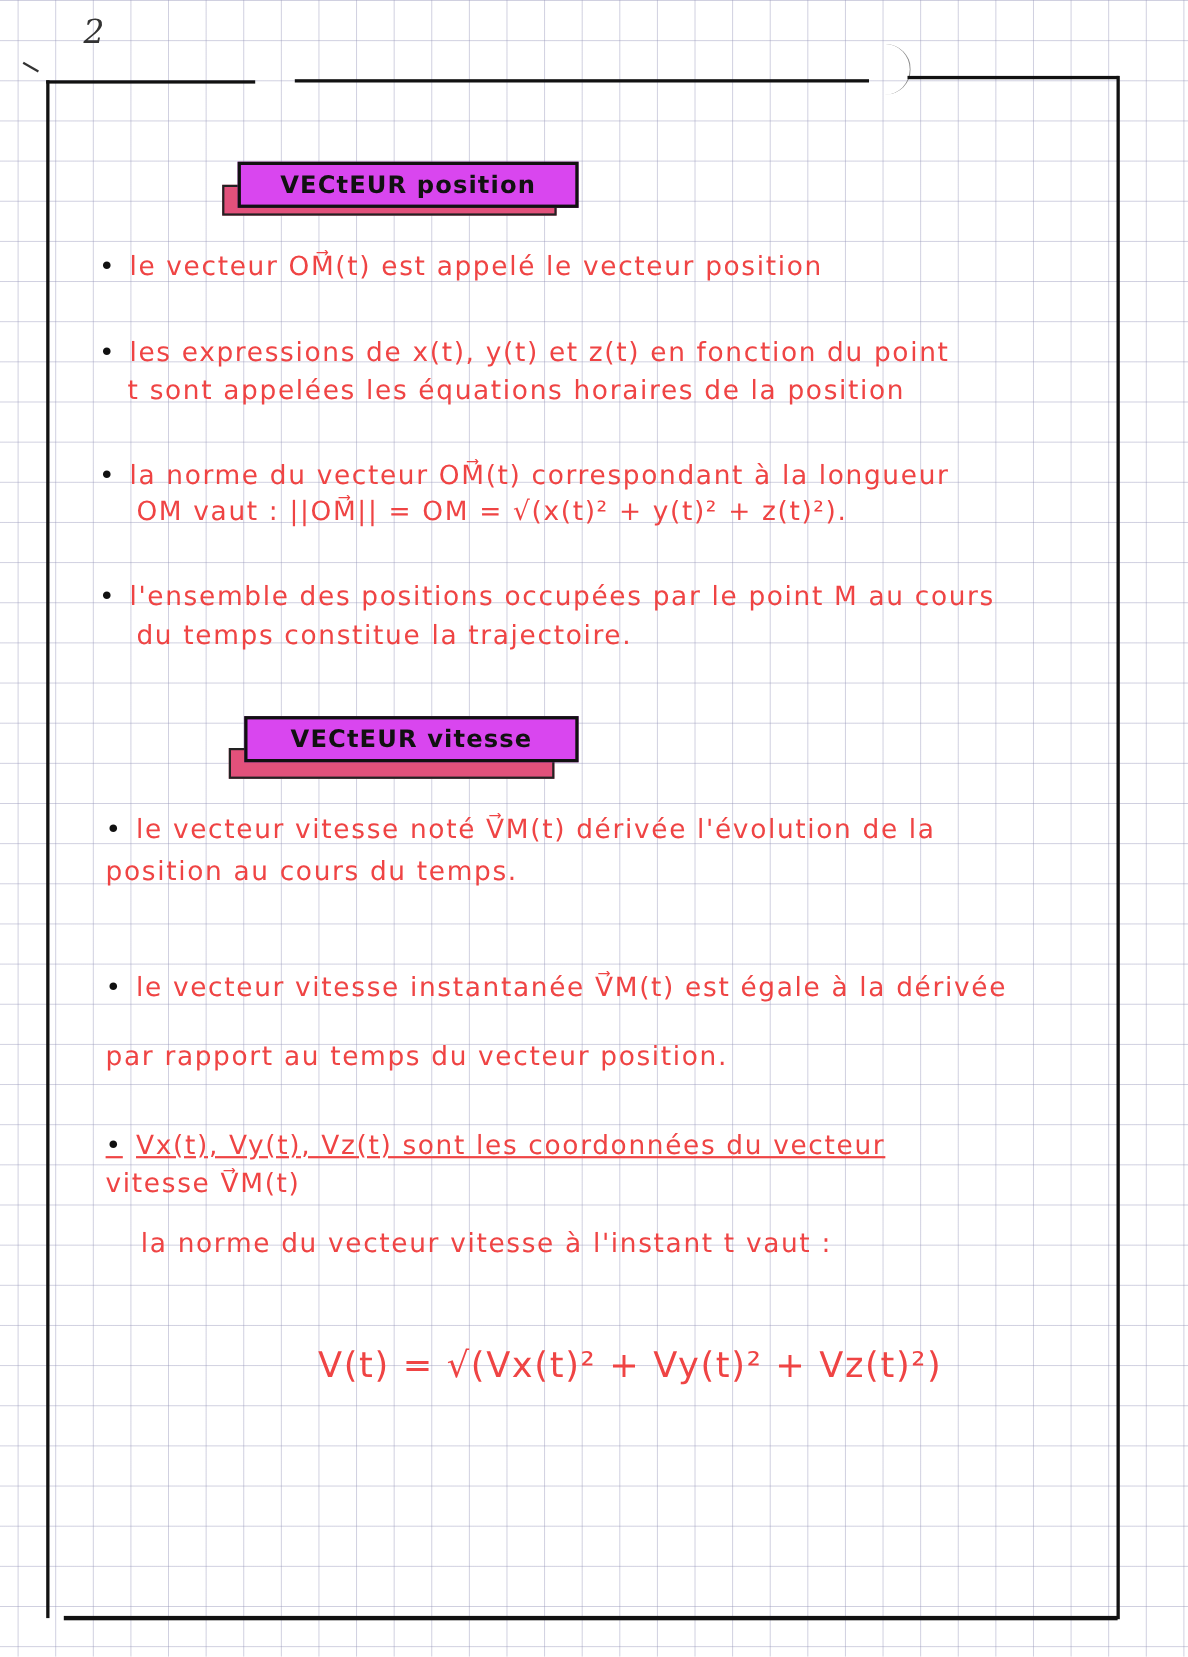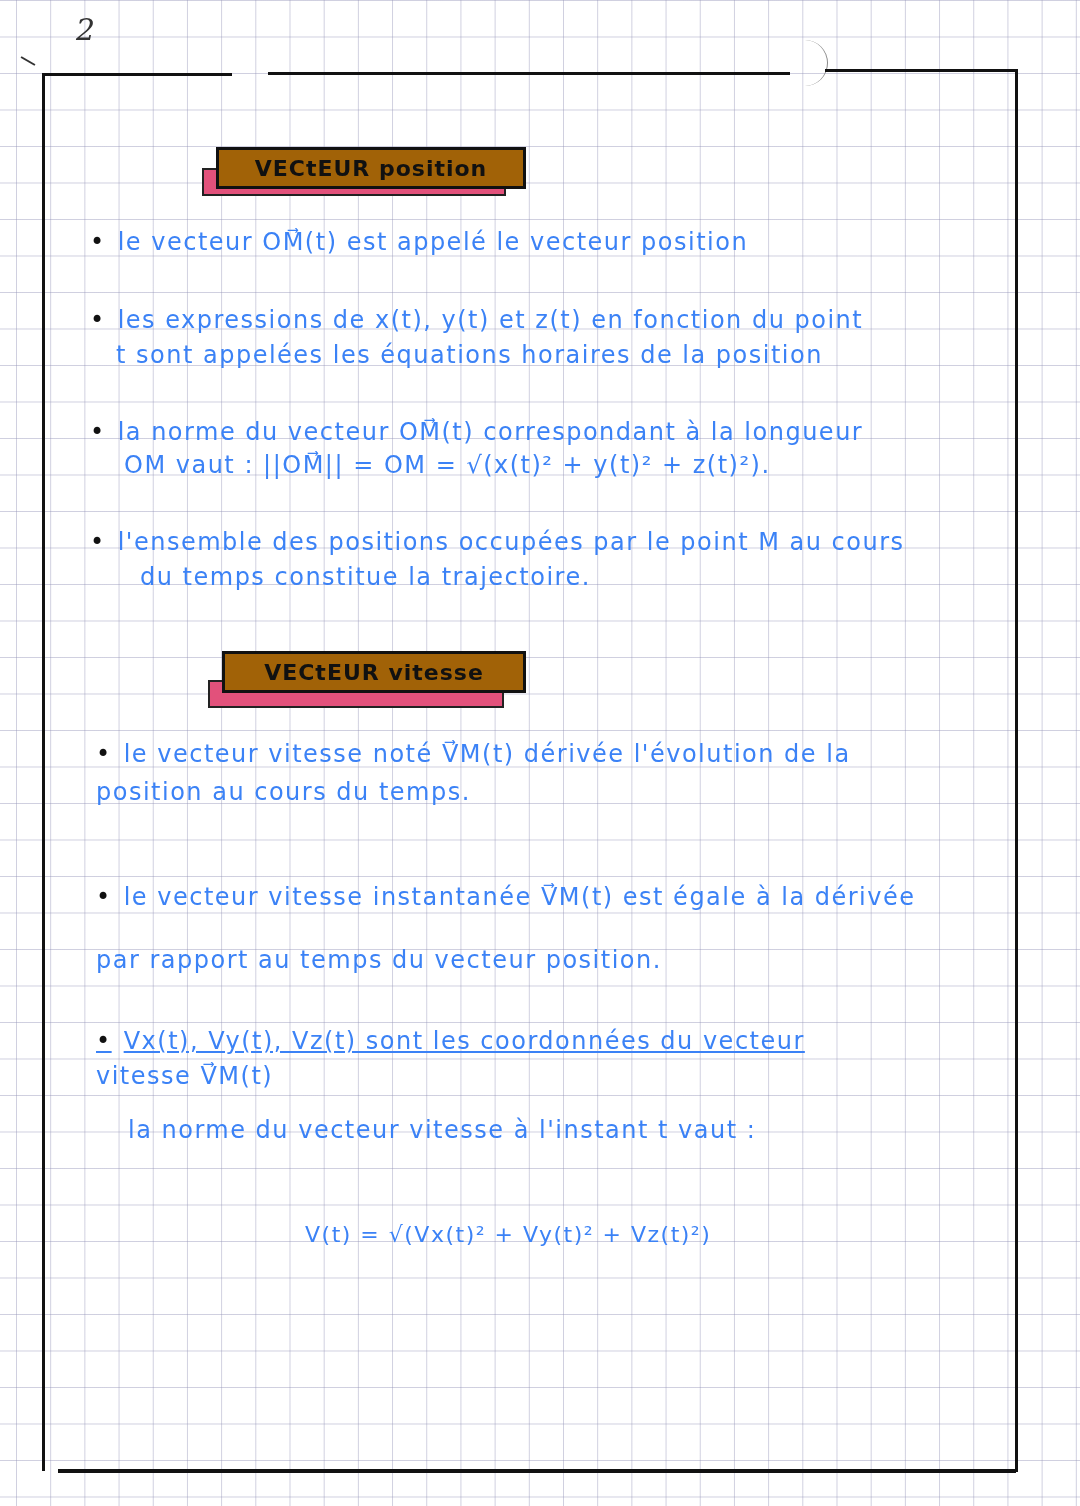--- a/index.html
+++ b/index.html
@@ -24,31 +24,31 @@
   .frame-top-c { position:absolute; left:825px; top:69px; width:192px; height:3px; background:#111; }
   .punch-hole {
     position:absolute; left:795px; top:40px; width:32px; height:46px;
     border-right: 1.5px solid #888; border-radius: 0 24px 24px 0;
   }
   .frame-right { position:absolute; left:1015px; top:69px; width:3px; height:1403px; background:#111; }
   .frame-bottom { position:absolute; left:58px; top:1469px; width:958px; height:4px; background:#111; }
   .frame-left-cut { position:absolute; left:42px; top:73px; width:3px; height:1398px; background:#111; }
 
   .heading-box {
-    position:absolute; height:36px; border:3px solid #111; background:#a16207;
+    position:absolute; height:36px; border:3px solid #111; background:#d946ef;
     display:flex; align-items:center; justify-content:center;
     font-family: "DejaVu Sans", sans-serif; font-size: 22px; font-weight: 600;
     letter-spacing: 1px; color:#111; z-index: 2;
   }
   .heading-shadow {
     position:absolute; background:#e2517b; border:2px solid #222; z-index:1;
   }
   .line {
     position:absolute; font-family: "DejaVu Sans", sans-serif;
-    font-size: 24px; color:#3b82f6; white-space: nowrap; letter-spacing: 1.5px;
+    font-size: 24px; color:#ef4444; white-space: nowrap; letter-spacing: 1.5px;
   }
   .bullet::before { content: "•"; margin-right: 12px; color:#111; }
 </style>
 </head>
 <body>
 
 <div class="page-num">2</div>
 <div class="tick"></div>
 
 <div class="frame-top-a"></div>
@@ -64,28 +64,28 @@
 
 <div class="line bullet" style="left:90px; top:228px;">le vecteur OM⃗(t) est appelé le vecteur position</div>
 
 <div class="line bullet" style="left:90px; top:306px;">les expressions de x(t), y(t) et z(t) en fonction du point</div>
 <div class="line" style="left:116px; top:341px;">t sont appelées les équations horaires de la position</div>
 
 <div class="line bullet" style="left:90px; top:418px;text-align:right;">la norme du vecteur OM⃗(t) correspondant à la longueur</div>
 <div class="line" style="left:124px; top:451px;">OM vaut : ||OM⃗|| = OM = √(x(t)² + y(t)² + z(t)²).</div>
 
 <div class="line bullet" style="left:90px; top:528px;">l'ensemble des positions occupées par le point M au cours</div>
-<div class="line" style="left:140px; top:563px;">du temps constitue la trajectoire.</div>
+<div class="line" style="left:124px; top:563px;">du temps constitue la trajectoire.</div>
 
 <div class="heading-shadow" style="left:208px; top:680px; width:292px; height:24px;"></div>
 <div class="heading-box" style="left:222px; top:651px; width:298px;">VECtEUR vitesse</div>
 
 <div class="line bullet" style="left:96px; top:740px;">le vecteur vitesse noté V⃗M(t) dérivée l'évolution de la</div>
 <div class="line" style="left:96px; top:778px;">position au cours du temps.</div>
 
 <div class="line bullet" style="left:96px; top:883px;">le vecteur vitesse instantanée V⃗M(t) est égale à la dérivée</div>
 <div class="line" style="left:96px; top:920px;margin-top:26px;">par rapport au temps du vecteur position.</div>
 
 <div class="line bullet" style="left:96px; top:1027px;text-decoration:underline;">Vx(t), Vy(t), Vz(t) sont les coordonnées du vecteur</div>
 <div class="line" style="left:96px; top:1062px;">vitesse V⃗M(t)</div>
 
 <div class="line" style="left:128px; top:1116px;">la norme du vecteur vitesse à l'instant t vaut :</div>
-<div class="line" style="left:305px; top:1222px; font-size:22px;">V(t) = √(Vx(t)² + Vy(t)² + Vz(t)²)</div>
+<div class="line" style="left:289px; top:1222px; font-size:32px;">V(t) = √(Vx(t)² + Vy(t)² + Vz(t)²)</div>
 
 </body></html>

